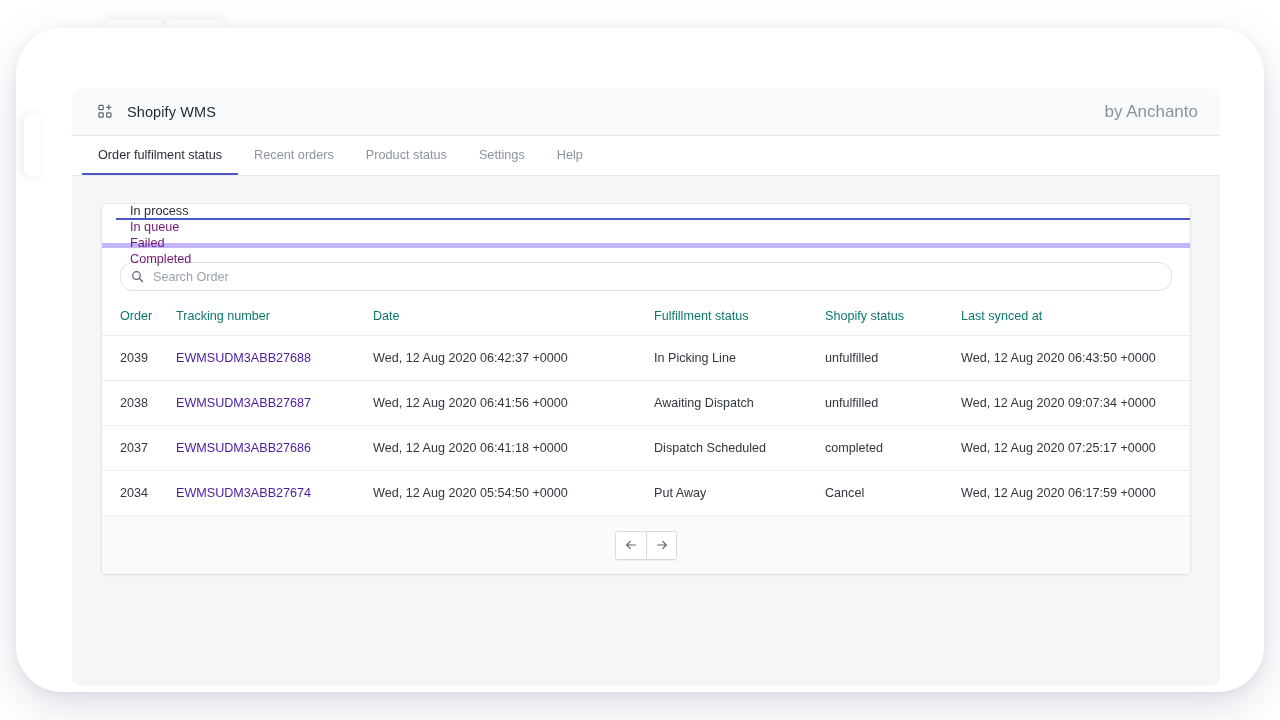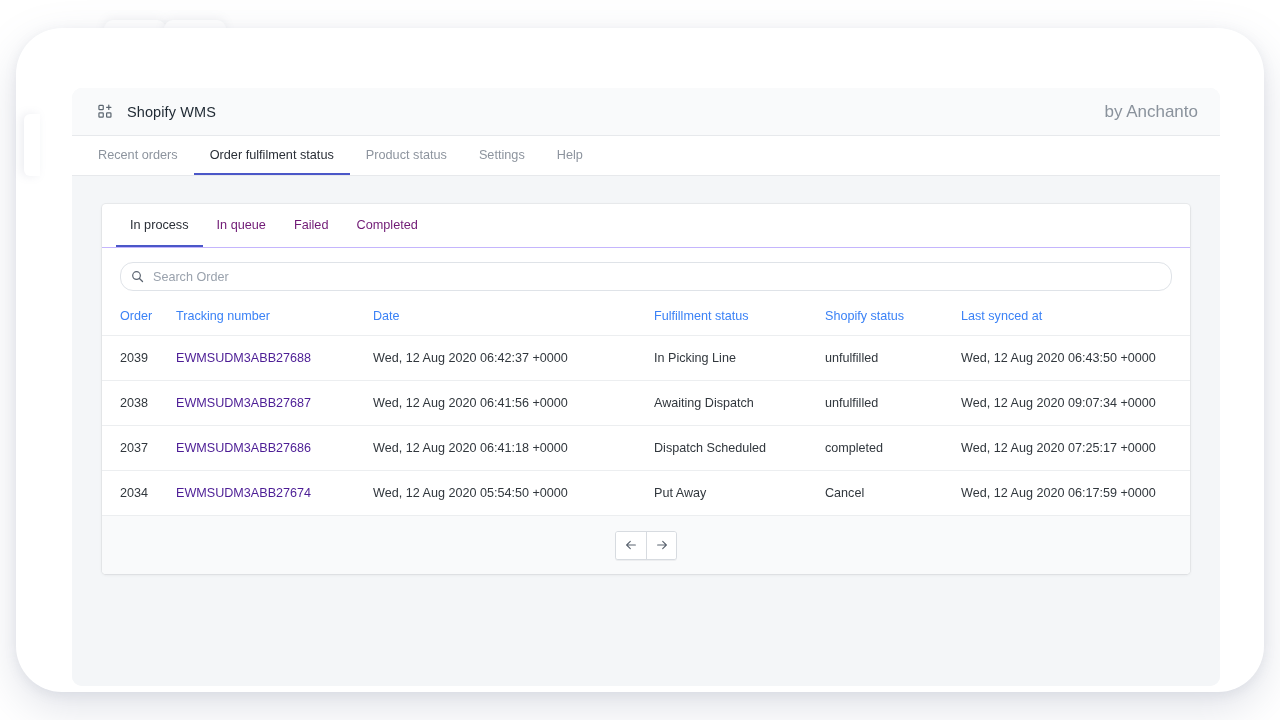--- a/index.html
+++ b/index.html
@@ -127,22 +127,23 @@
     border-radius: 4px;
     box-shadow: 0 0 0 1px rgba(63,63,68,0.05), 0 1px 3px rgba(63,63,68,0.10);
     overflow: hidden;
   }
 
   
   .card-tabs {
     display: flex;
     align-items: stretch;
     height: 44px;
-    border-bottom: 1px solid #c4b5fd;
+    border-bottom: 5px solid #c4b5fd;
     padding-left: 14px;
+    flex-direction: column;
   }
   .card-tab {
     display: flex;
     align-items: center;
     padding: 0 14px;
     font-size: 12.7px;
     color: #701a75;
     cursor: pointer;
     border-bottom: 2.5px solid transparent;
     white-space: nowrap;
@@ -179,21 +180,21 @@
   
   table.orders {
     width: 100%;
     border-collapse: collapse;
     table-layout: fixed;
   }
   table.orders th {
     text-align: left;
     font-weight: normal;
     font-size: 12.6px;
-    color: #3b82f6;
+    color: #0f766e;
     padding: 18px 0 12px 0;
     white-space: nowrap;
   }
   table.orders td {
     font-size: 12.6px;
     color: #31373d;
     padding: 15px 0 15px 0;
     border-top: 1px solid #eceef0;
     white-space: nowrap;
   }
@@ -258,25 +259,25 @@
             <rect x="1" y="9.4" width="4.6" height="4.6" rx="0.8" stroke="currentColor" stroke-width="1.3"></rect>
             <rect x="9.2" y="9.4" width="4.6" height="4.6" rx="0.8" stroke="currentColor" stroke-width="1.3"></rect>
             <path d="M11.5 1.2v4.6M9.2 3.5h4.6" stroke="currentColor" stroke-width="1.3" stroke-linecap="round"></path>
           </svg>
           <span class="app-title">Shopify WMS</span>
         </div>
         <span class="app-by">by Anchanto</span>
       </div>
 
       <div class="app-nav">
+        <div class="nav-item active">
+            <span>Order fulfilment status</span>
+          </div>
         <div class="nav-item">
             <span>Recent orders</span>
-          </div>
-        <div class="nav-item active">
-            <span>Order fulfilment status</span>
           </div>
         <div class="nav-item">
             <span>Product status</span>
           </div>
         <div class="nav-item">
             <span>Settings</span>
           </div>
         <div class="nav-item">
             <span>Help</span>
           </div>

